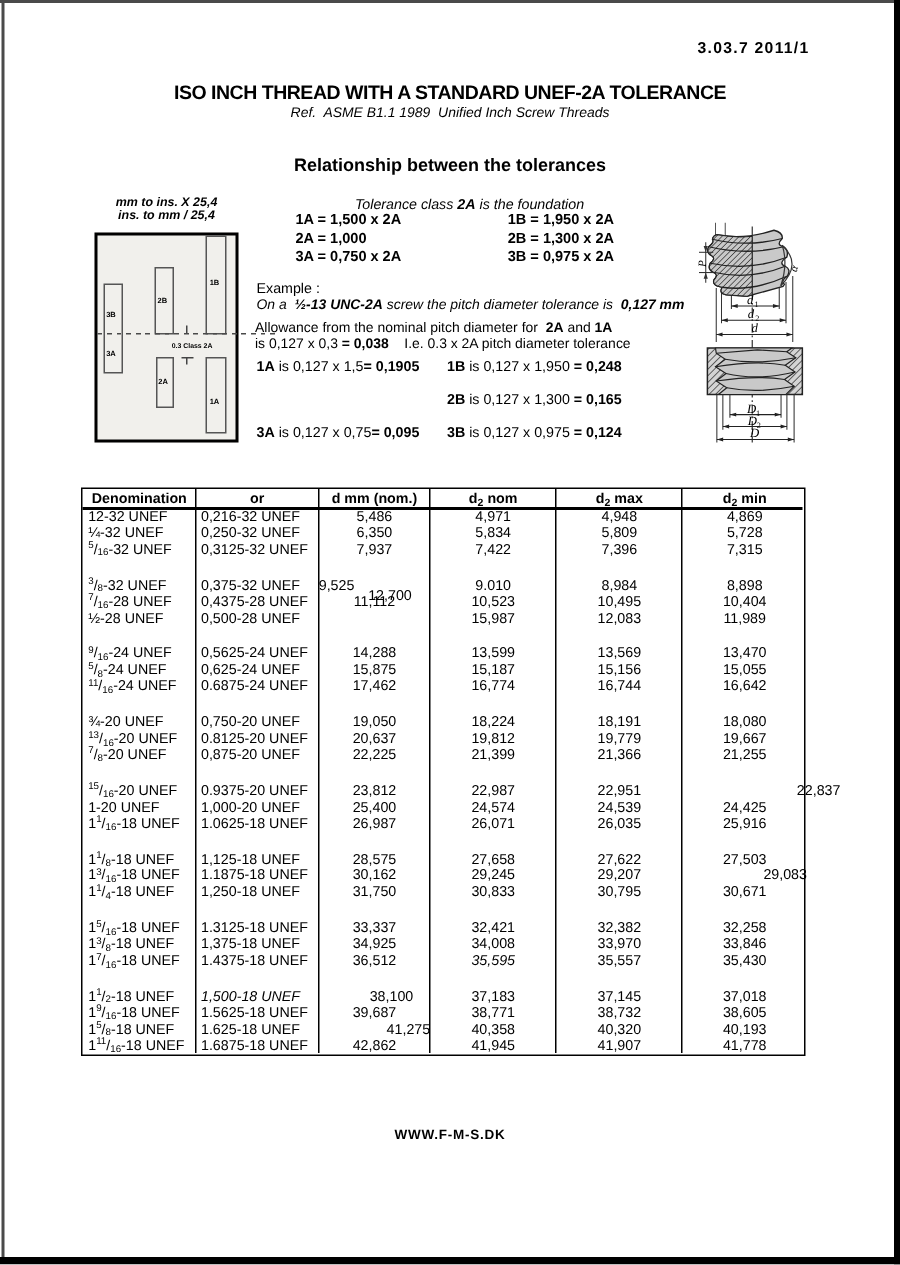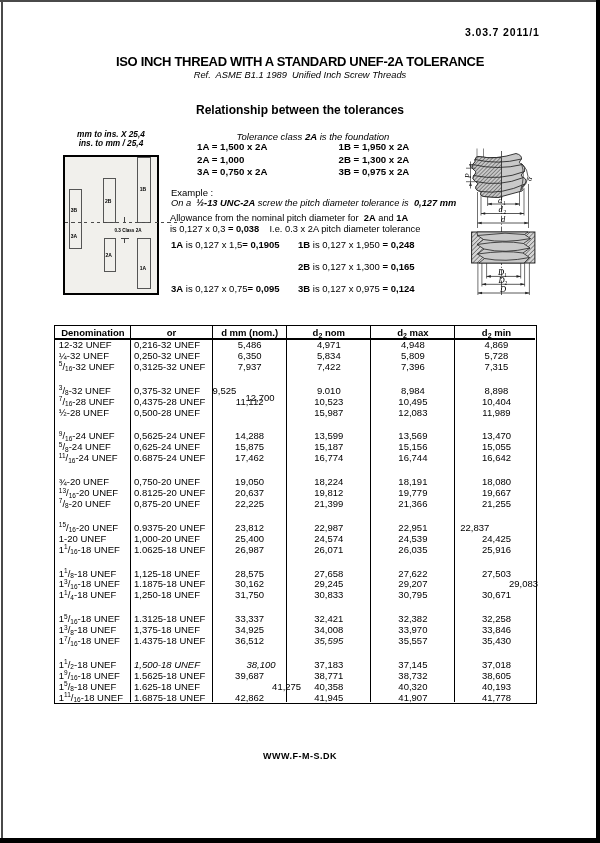--- a/index.html
+++ b/index.html
@@ -240,21 +240,21 @@
 <div class="abs r" style="left:78.7px;top:172.80px;width:78.5px;text-align:left;">0,875-20 UNEF</div>
 <div class="abs r" style="left:157.2px;top:172.80px;width:74.3px;text-align:center;">22,225</div>
 <div class="abs r" style="left:231.5px;top:172.80px;width:84.0px;text-align:center;">21,399</div>
 <div class="abs r" style="left:315.5px;top:172.80px;width:84.2px;text-align:center;">21,366</div>
 <div class="abs r" style="left:399.7px;top:172.80px;width:83.0px;text-align:center;">21,255</div>
 <div class="abs r" style="left:3.5px;top:196.70px;width:71.7px;text-align:left;"><sup class="f">15</sup>/<sub class="f">16</sub>-20 UNEF</div>
 <div class="abs r" style="left:78.7px;top:196.70px;width:78.5px;text-align:left;">0.9375-20 UNEF</div>
 <div class="abs r" style="left:157.2px;top:196.70px;width:74.3px;text-align:center;">23,812</div>
 <div class="abs r" style="left:231.5px;top:196.70px;width:84.0px;text-align:center;">22,987</div>
 <div class="abs r" style="left:315.5px;top:196.70px;width:84.2px;text-align:center;">22,951</div>
-<div class="abs r" style="left:405px;top:196.70px;width:83.0px;text-align:left;">22,837</div>
+<div class="abs r" style="left:422px;top:196.70px;width:83.0px;text-align:right;">22,837</div>
 <div class="abs r" style="left:3.5px;top:207.60px;width:71.7px;text-align:left;">1-20 UNEF</div>
 <div class="abs r" style="left:78.7px;top:207.60px;width:78.5px;text-align:left;">1,000-20 UNEF</div>
 <div class="abs r" style="left:157.2px;top:207.60px;width:74.3px;text-align:center;">25,400</div>
 <div class="abs r" style="left:231.5px;top:207.60px;width:84.0px;text-align:center;">24,574</div>
 <div class="abs r" style="left:315.5px;top:207.60px;width:84.2px;text-align:center;">24,539</div>
 <div class="abs r" style="left:399.7px;top:207.60px;width:83.0px;text-align:center;">24,425</div>
 <div class="abs r" style="left:3.5px;top:218.50px;width:71.7px;text-align:left;">1<sup class="f">1</sup>/<sub class="f">16</sub>-18 UNEF</div>
 <div class="abs r" style="left:78.7px;top:218.50px;width:78.5px;text-align:left;">1.0625-18 UNEF</div>
 <div class="abs r" style="left:157.2px;top:218.50px;width:74.3px;text-align:center;">26,987</div>
 <div class="abs r" style="left:231.5px;top:218.50px;width:84.0px;text-align:center;">26,071</div>
@@ -291,33 +291,33 @@
 <div class="abs r" style="left:315.5px;top:299.00px;width:84.2px;text-align:center;">33,970</div>
 <div class="abs r" style="left:399.7px;top:299.00px;width:83.0px;text-align:center;">33,846</div>
 <div class="abs r" style="left:3.5px;top:309.90px;width:71.7px;text-align:left;">1<sup class="f">7</sup>/<sub class="f">16</sub>-18 UNEF</div>
 <div class="abs r" style="left:78.7px;top:309.90px;width:78.5px;text-align:left;">1.4375-18 UNEF</div>
 <div class="abs r" style="left:157.2px;top:309.90px;width:74.3px;text-align:center;">36,512</div>
 <div class="abs r" style="left:231.5px;top:309.90px;width:84.0px;text-align:center;font-style:italic;">35,595</div>
 <div class="abs r" style="left:315.5px;top:309.90px;width:84.2px;text-align:center;">35,557</div>
 <div class="abs r" style="left:399.7px;top:309.90px;width:83.0px;text-align:center;">35,430</div>
 <div class="abs r" style="left:3.5px;top:333.80px;width:71.7px;text-align:left;">1<sup class="f">1</sup>/<sub class="f">2</sub>-18 UNEF</div>
 <div class="abs r" style="left:78.7px;top:333.80px;width:78.5px;text-align:left;font-style:italic;">1,500-18 UNEF</div>
-<div class="abs r" style="left:157.2px;top:333.80px;width:97px;text-align:center;font-style:italic;">38,100</div>
+<div class="abs r" style="left:157.2px;top:333.80px;width:97px;text-align:center;">38,100</div>
 <div class="abs r" style="left:231.5px;top:333.80px;width:84.0px;text-align:center;">37,183</div>
 <div class="abs r" style="left:315.5px;top:333.80px;width:84.2px;text-align:center;">37,145</div>
 <div class="abs r" style="left:399.7px;top:333.80px;width:83.0px;text-align:center;">37,018</div>
 <div class="abs r" style="left:3.5px;top:344.70px;width:71.7px;text-align:left;">1<sup class="f">9</sup>/<sub class="f">16</sub>-18 UNEF</div>
 <div class="abs r" style="left:78.7px;top:344.70px;width:78.5px;text-align:left;">1.5625-18 UNEF</div>
 <div class="abs r" style="left:157.2px;top:344.70px;width:74.3px;text-align:center;">39,687</div>
 <div class="abs r" style="left:231.5px;top:344.70px;width:84.0px;text-align:center;">38,771</div>
 <div class="abs r" style="left:315.5px;top:344.70px;width:84.2px;text-align:center;">38,732</div>
 <div class="abs r" style="left:399.7px;top:344.70px;width:83.0px;text-align:center;">38,605</div>
 <div class="abs r" style="left:3.5px;top:355.60px;width:71.7px;text-align:left;">1<sup class="f">5</sup>/<sub class="f">8</sub>-18 UNEF</div>
 <div class="abs r" style="left:78.7px;top:355.60px;width:78.5px;text-align:left;">1.625-18 UNEF</div>
-<div class="abs r" style="left:157.2px;top:355.60px;width:74.3px;text-align:center;margin-left:37px;">41,275</div>
+<div class="abs r" style="left:157.2px;top:355.60px;width:74.3px;text-align:right;">41,275</div>
 <div class="abs r" style="left:231.5px;top:355.60px;width:84.0px;text-align:center;">40,358</div>
 <div class="abs r" style="left:315.5px;top:355.60px;width:84.2px;text-align:center;">40,320</div>
 <div class="abs r" style="left:399.7px;top:355.60px;width:83.0px;text-align:center;">40,193</div>
 <div class="abs r" style="left:3.5px;top:366.50px;width:71.7px;text-align:left;">1<sup class="f">11</sup>/<sub class="f">16</sub>-18 UNEF</div>
 <div class="abs r" style="left:78.7px;top:366.50px;width:78.5px;text-align:left;">1.6875-18 UNEF</div>
 <div class="abs r" style="left:157.2px;top:366.50px;width:74.3px;text-align:center;">42,862</div>
 <div class="abs r" style="left:231.5px;top:366.50px;width:84.0px;text-align:center;">41,945</div>
 <div class="abs r" style="left:315.5px;top:366.50px;width:84.2px;text-align:center;">41,907</div>
 <div class="abs r" style="left:399.7px;top:366.50px;width:83.0px;text-align:center;">41,778</div>
 </div>

